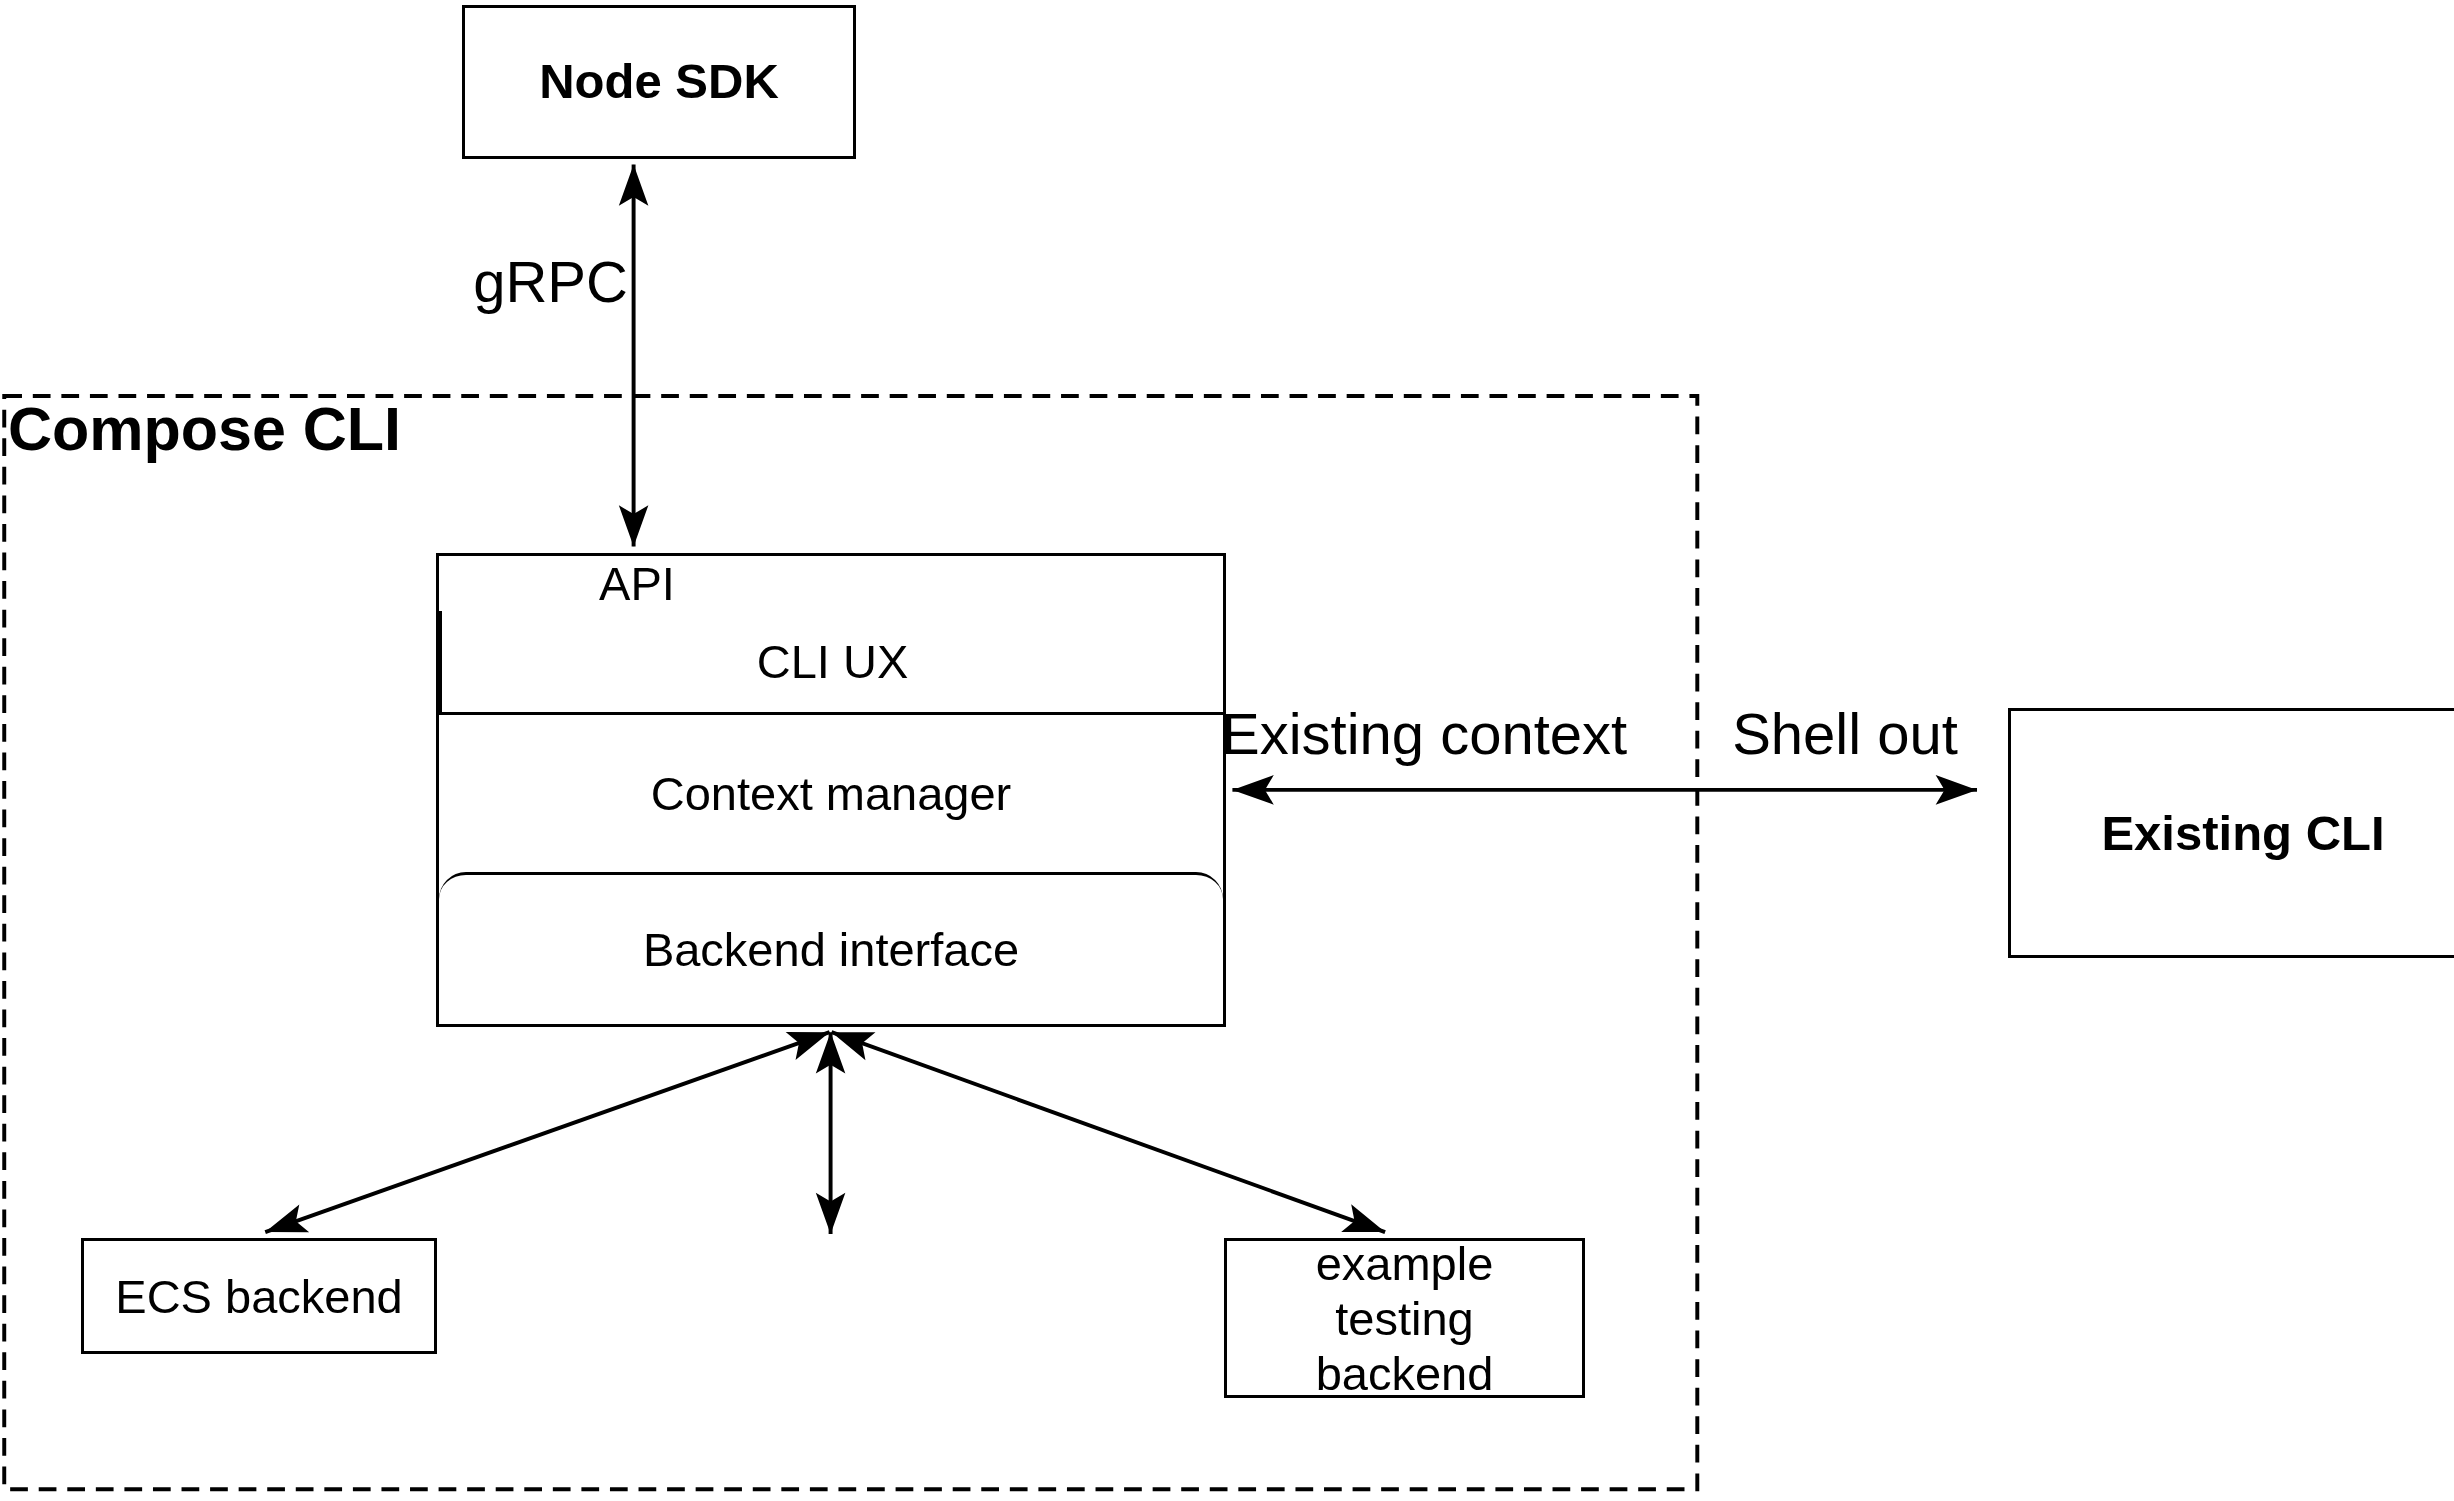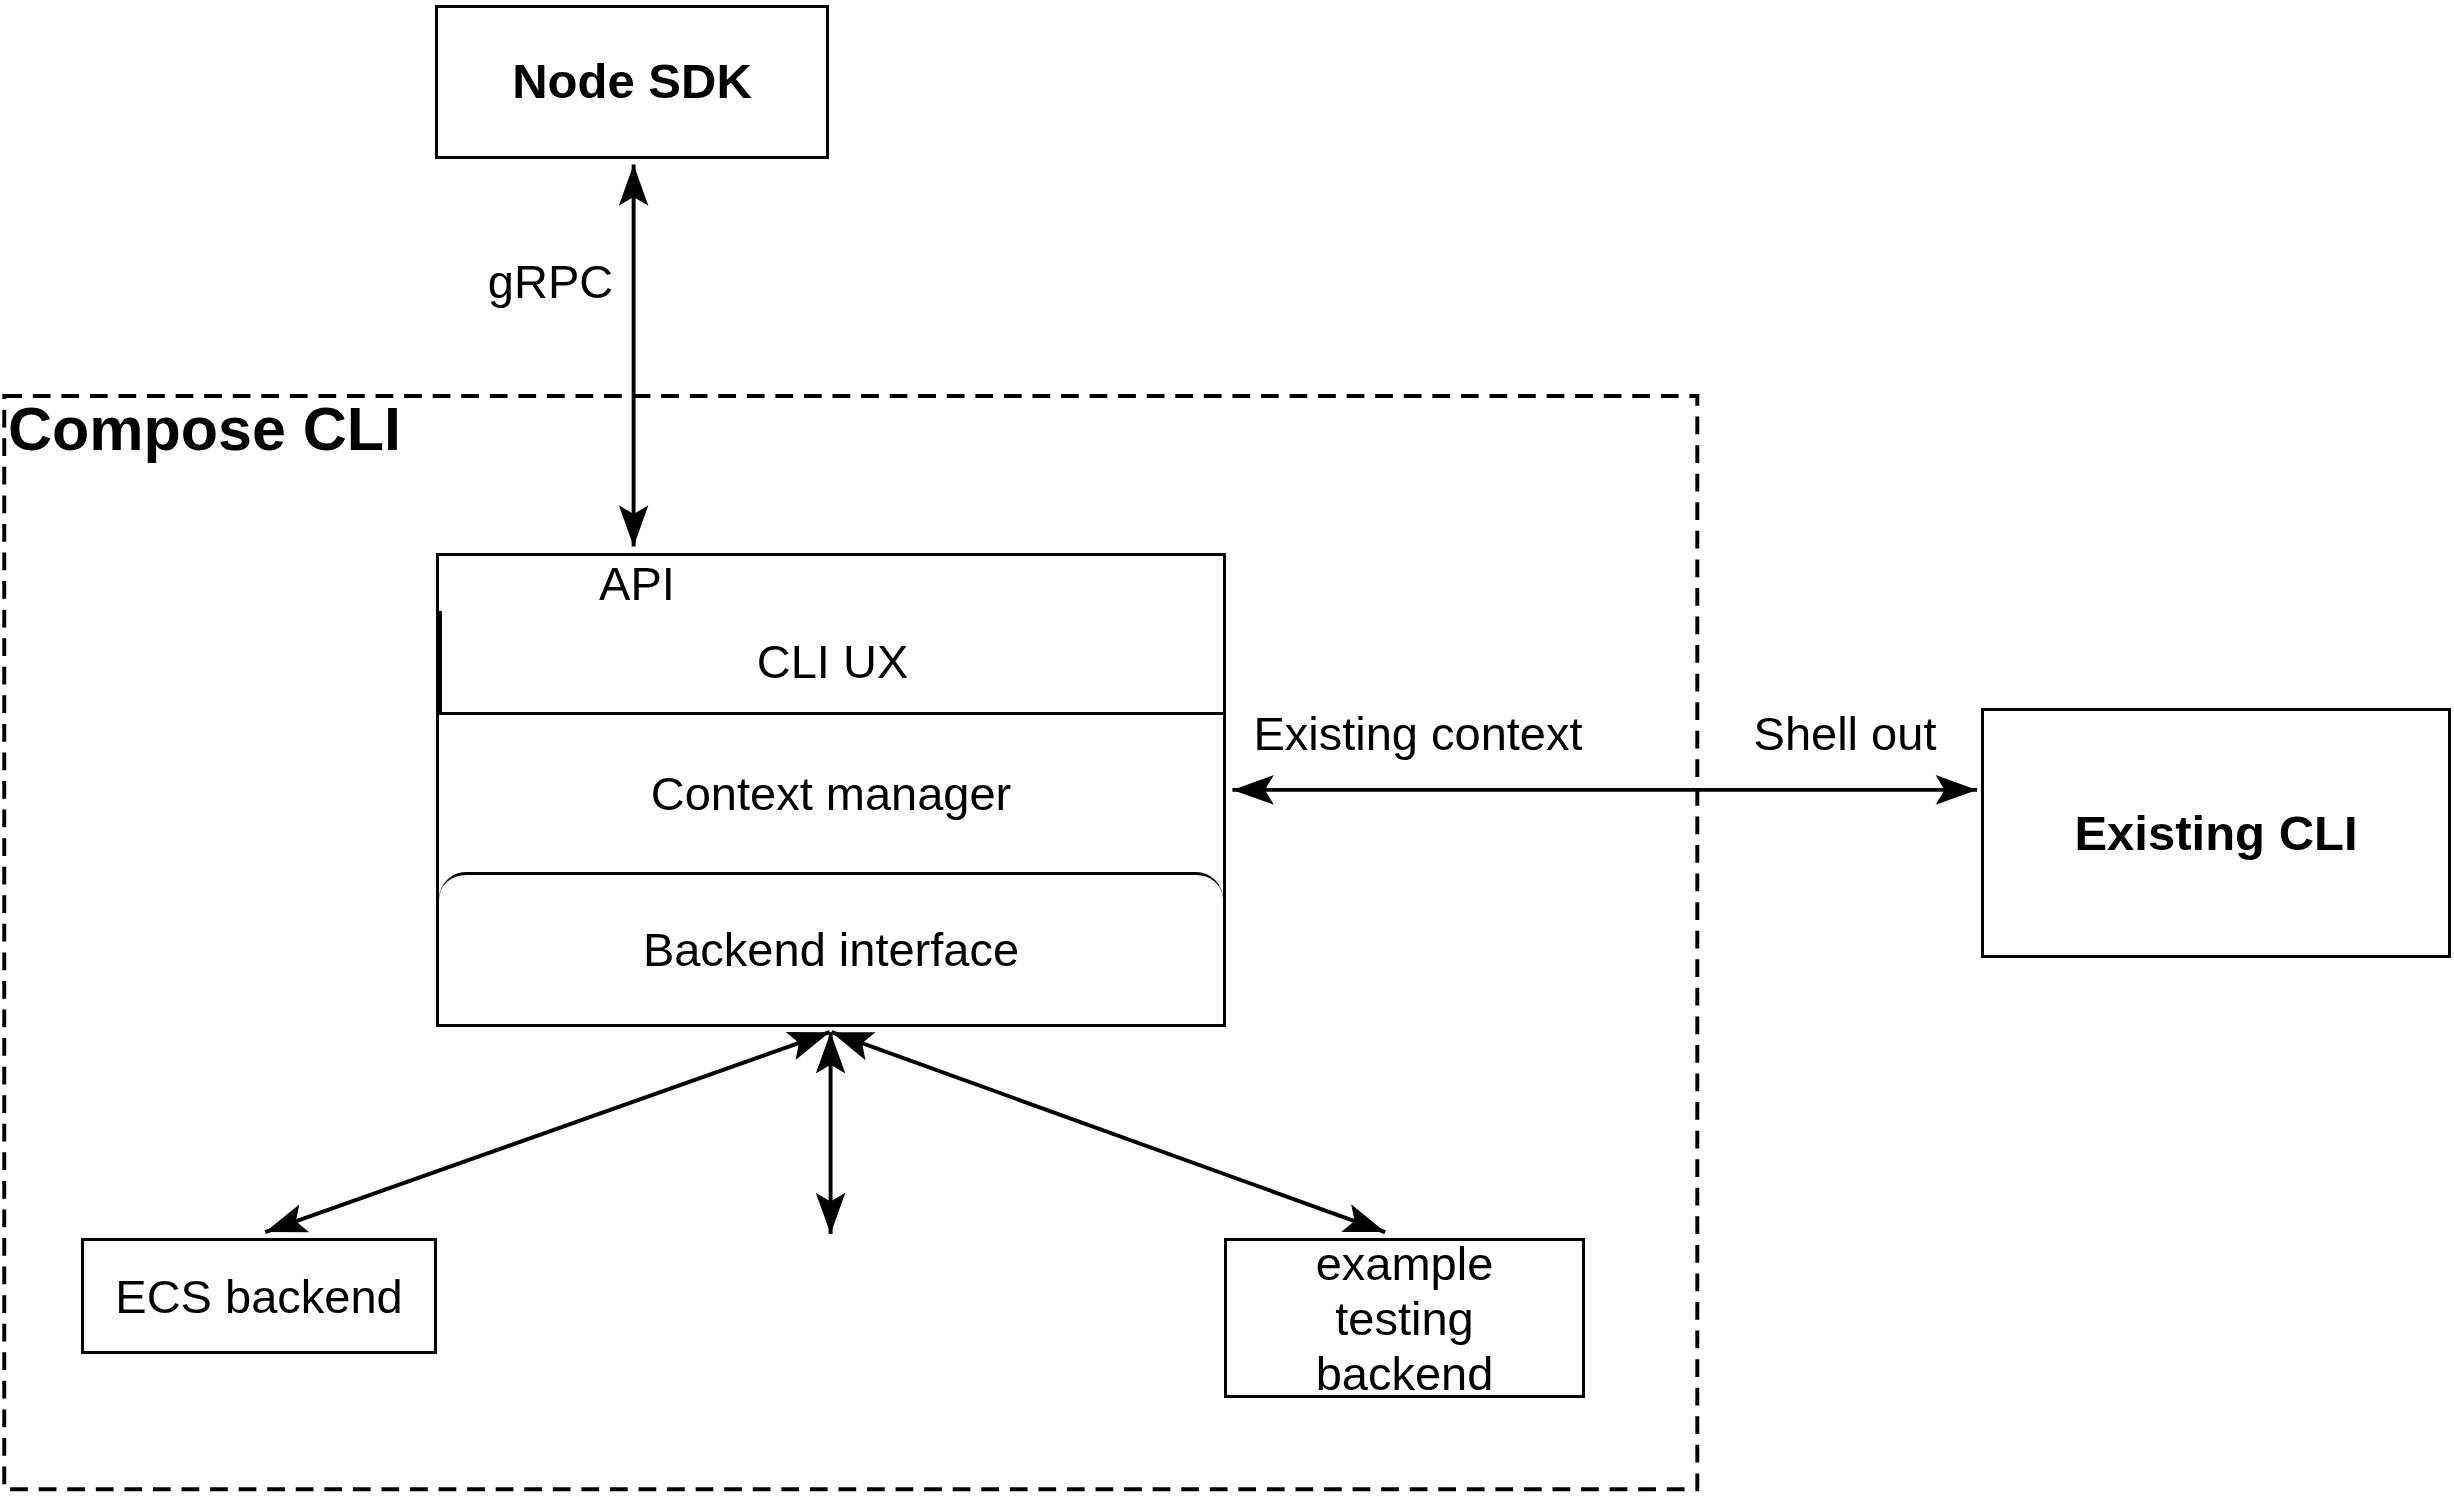--- a/index.html
+++ b/index.html
@@ -31,20 +31,21 @@
     display: flex;
     align-items: center;
     justify-content: center;
     text-align: center;
     font-size: 47px;
     line-height: 55px;
   }
   .node.bold {
     font-weight: bold;
     font-size: 49px;
+    margin-left: 27px;
   }
   
   .node-sdk      { left: 435px; top: 4.9px;    width: 394px; height: 154px; }
   
   .existing-cli  { left: 1981px; top: 708px; width: 470px; height: 250px; }
   
   .ecs-backend   { left: 81px;   top: 1238px; width: 356px; height: 116px; }
   .aci-backend   { left: 658px;  top: 1238px; width: 362px; height: 160px; }
   .example-backend { left: 1224px; top: 1238px; width: 361px; height: 160px; }
   .example-backend .lbl { width: 325px; }
@@ -82,21 +83,21 @@
     justify-content: center;
     text-align: center;
     font-size: 47px;
   }
   .row-context { height: 160px; }
   .row-backend { height: 151px; border-radius: 27px; }
 
   
   .edge-label {
     position: absolute;
-    font-size: 47px;
+    font-size: 58px;
     line-height: 53px;
     text-align: center;
     white-space: nowrap;
   }
   .grpc-label            { left: 452px;  top: 255px; width: 197px; }
   .existing-context-label{ left: 1221px; top: 707px; width: 394px; }
   .shell-out-label       { left: 1697px; top: 707px; width: 296px; }
   .compose-cli-label {
     position: absolute;
     left: 7.9px; top: 402px;

